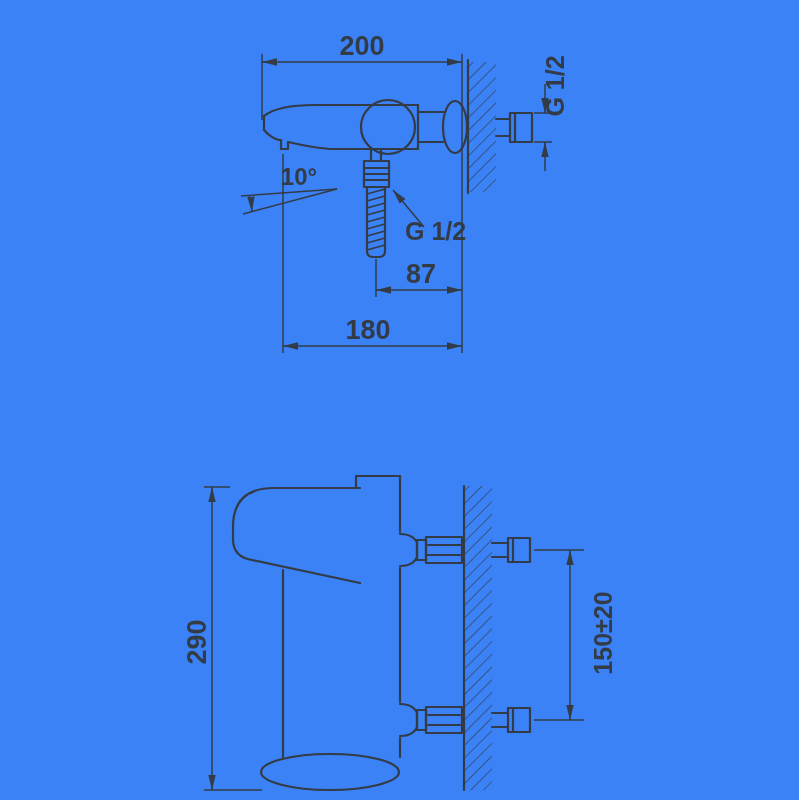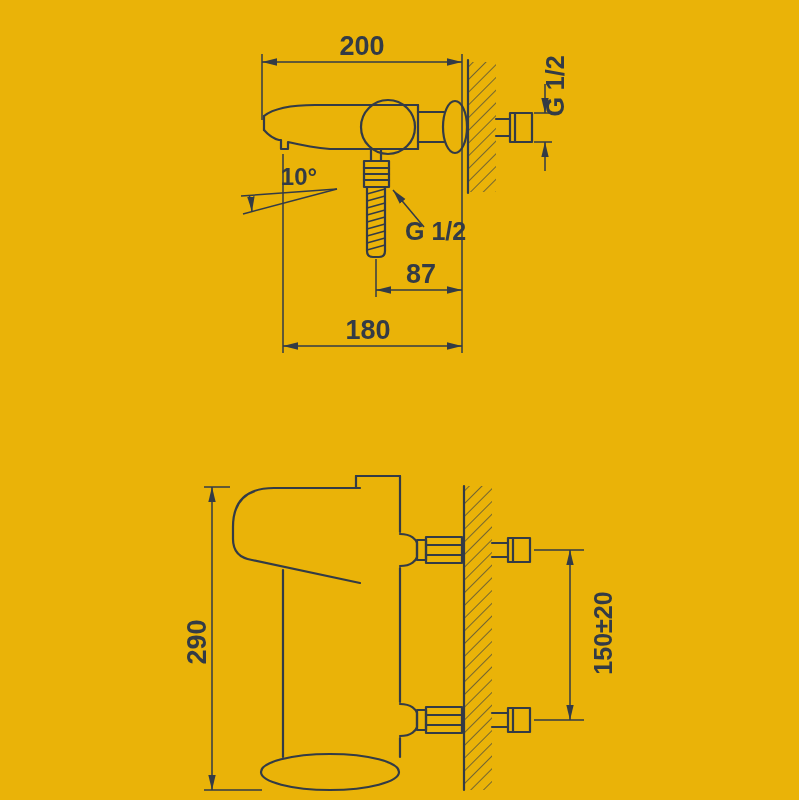--- a/index.html
+++ b/index.html
@@ -1,16 +1,16 @@
 <!DOCTYPE html>
 <html><head>
 <meta charset="utf-8">
 <style>
   html,body{margin:0;padding:0;background:#fff;}
-  .canvas{position:relative;width:799px;height:800px;background:#eab308;overflow:hidden;
+  .canvas{position:relative;width:799px;height:800px;background:#3b82f6;overflow:hidden;
           font-family:"Liberation Sans", sans-serif;}
   svg{position:absolute;inset:0;color:#333b46;}
   .obj{stroke:#333b46;stroke-width:2.2;fill:none;stroke-linecap:round;stroke-linejoin:round;}
   .thin{stroke:#333b46;stroke-width:1.5;fill:none;stroke-linecap:butt;}
   .dimtxt{fill:#333b46;font-weight:700;font-size:27px;font-family:"Liberation Sans",sans-serif;}
   .dimtxt-sm{fill:#333b46;font-weight:700;font-size:25px;font-family:"Liberation Sans",sans-serif;}
   .dimtxt-xs{fill:#333b46;font-weight:700;font-size:24px;font-family:"Liberation Sans",sans-serif;}
 </style>
 </head>
 <body>

